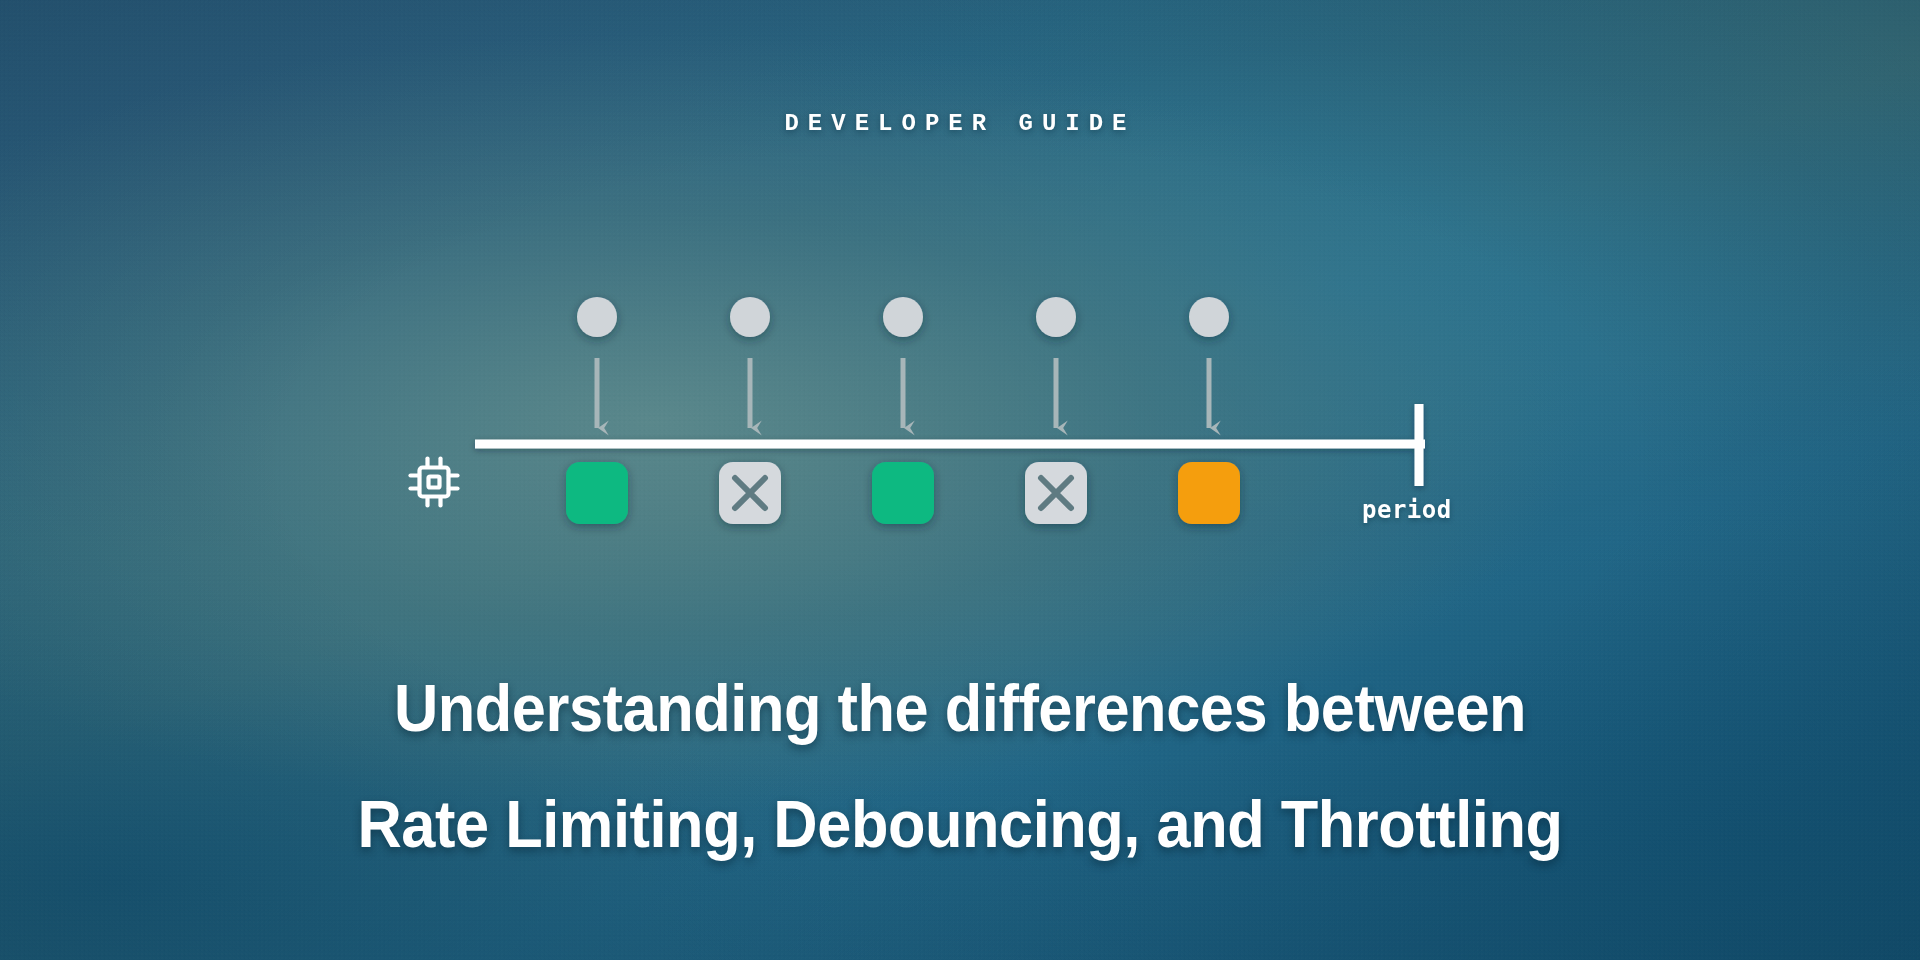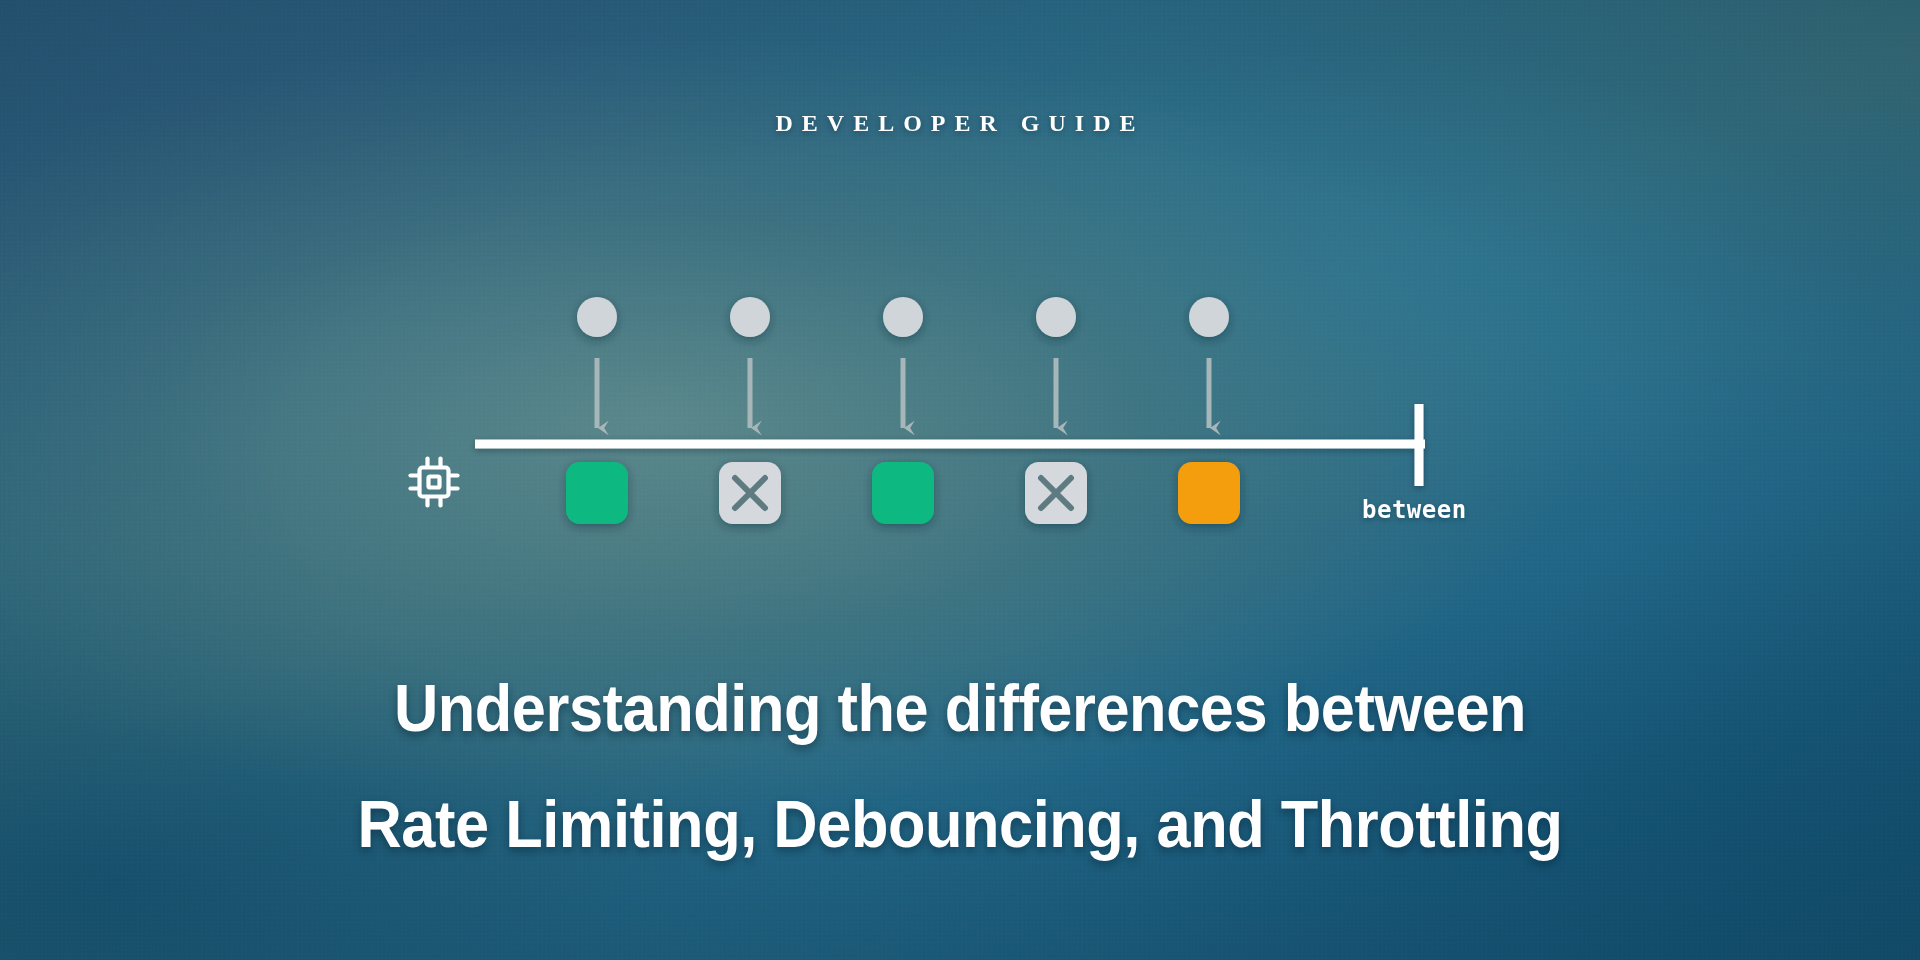--- a/index.html
+++ b/index.html
@@ -36,21 +36,21 @@
     background: radial-gradient(ellipse 78% 72% at 50% 48%, rgba(0,0,0,0) 45%, rgba(4,34,52,0.28) 100%);
   }
 
   
   #content { position:absolute; inset:0; }
 
   
   #eyebrow {
     position:absolute; top:110px; left:0; width:100%;
     text-align:center;
-    font-family:Liberation Serif, serif;
+    font-family:Liberation Mono, monospace;
     font-size:24px; font-weight:700;
     letter-spacing:9px;
     color:#ffffff;
     text-shadow:0 2px 6px rgba(6,40,58,0.45);
   }
 
   
   #diagram { position:absolute; left:0; top:270px; width:100%; height:290px; }
   #diagram-svg { position:absolute; left:0; top:0; width:1920px; height:290px; overflow:visible; }
 
@@ -172,20 +172,20 @@
         <line x1="23.5" y1="45" x2="23.5" y2="53.5"></line>
         <line x1="36.5" y1="45" x2="36.5" y2="53.5"></line>
         <line x1="6.5" y1="23.5" x2="15" y2="23.5"></line>
         <line x1="6.5" y1="36.5" x2="15" y2="36.5"></line>
         <line x1="45" y1="23.5" x2="53.5" y2="23.5"></line>
         <line x1="45" y1="36.5" x2="53.5" y2="36.5"></line>
       </g>
     </svg>
   </div>
 
-  <div id="period-label">between</div>
+  <div id="period-label">period</div>
 
   <h1 id="headline">
     <span class="hl-line">Understanding the differences between</span>
     <span class="hl-line">Rate Limiting, Debouncing, and Throttling</span>
   </h1>
 
 </div>
 
 </body></html>

